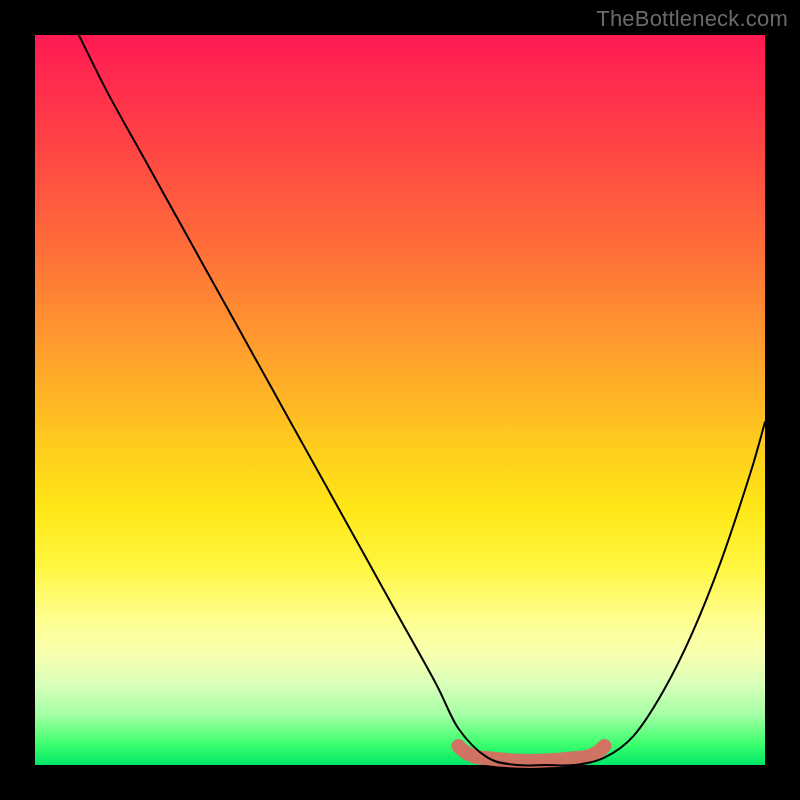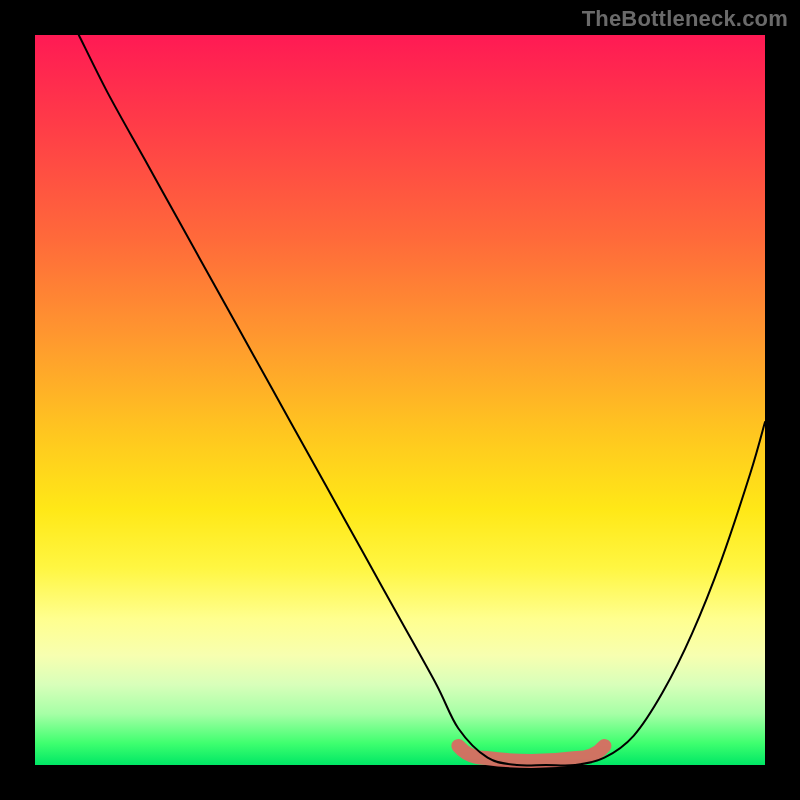--- a/index.html
+++ b/index.html
@@ -38,21 +38,21 @@
       #3fff6f 97%,
       #00e765 100%);
   }
   .watermark {
     position: absolute;
     top: 6px;
     right: 12px;
     color: #6a6a6a;
     font-size: 22px;
     letter-spacing: 0.2px;
-    font-weight: 700;
+    font-weight: 400;
     user-select: none;
     text-align: right;
   }
   svg.curve {
     position: absolute;
     left: 0;
     top: 0;
     width: 730px;
     height: 730px;
     overflow: visible;

